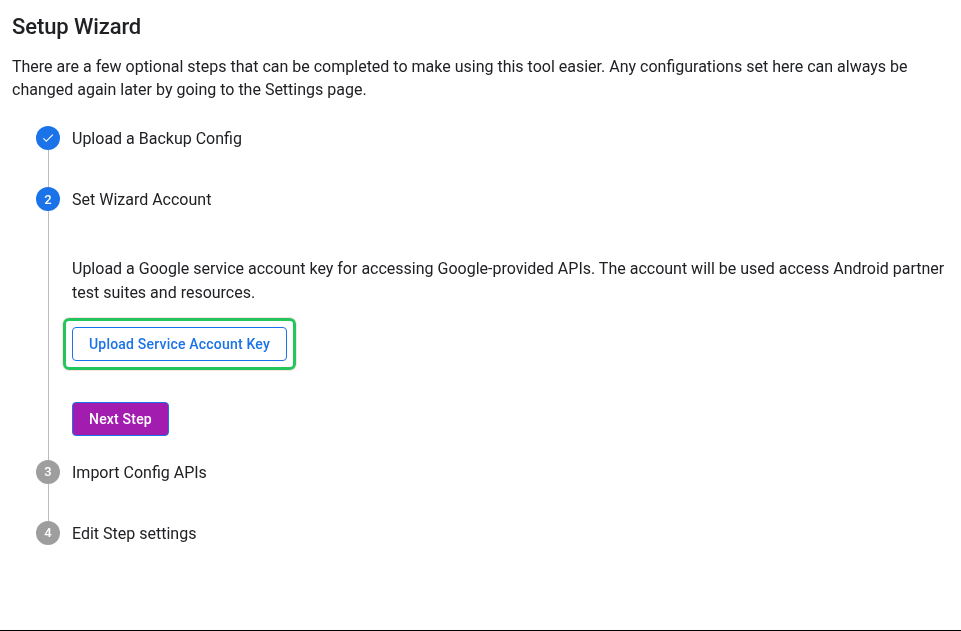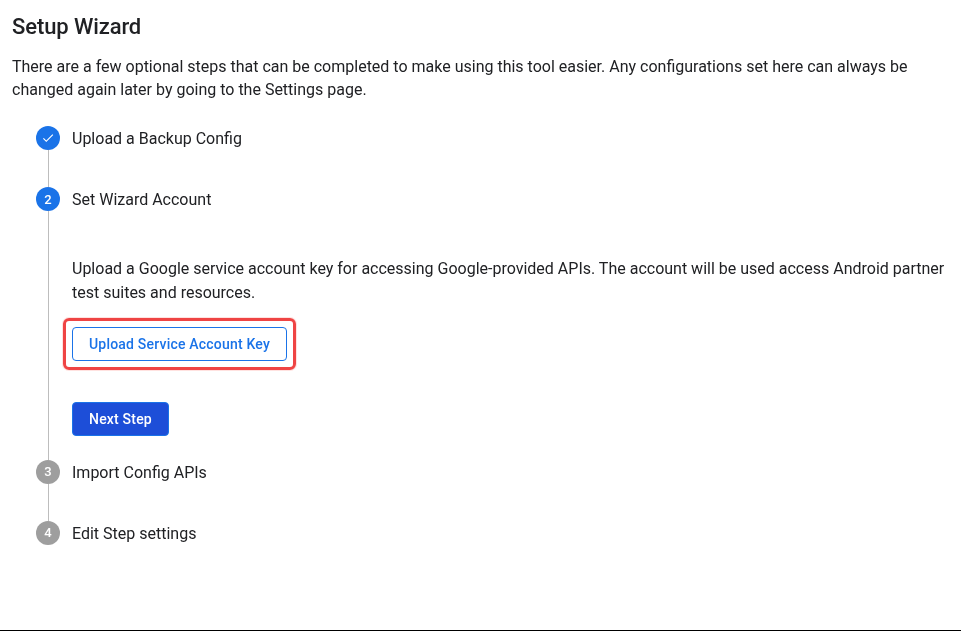--- a/index.html
+++ b/index.html
@@ -93,21 +93,21 @@
       margin-top: 45px;
       font-size: 16px;
       color: #202124;
       line-height: 1.45;
     }
     .step-content p {
       margin-bottom: 14px;
     }
     .highlight-wrap {
       display: inline-block;
-      border: 3px solid #ef4444;
+      border: 3px solid #22c55e;
       border-radius: 6px;
       padding: 6px;
       box-shadow: 0 0 0 1px rgba(255,59,48,0.15);
       margin-bottom: 14px;
       margin-left: -9px;
     }
     .btn {
       display: inline-block;
       font-family: inherit;
       font-size: 14px;
@@ -116,21 +116,21 @@
       border-radius: 4px;
       cursor: pointer;
       letter-spacing: 0.2px;
     }
     .btn-outline {
       background: #fff;
       border: 1px solid #1a73e8;
       color: #1a73e8;
     }
     .btn-primary {
-      background: #1d4ed8;
+      background: #a21caf;
       border: 1px solid #1a73e8;
       color: #fff;
     }
     .btn-row {
       margin-top: 18px;
     }
   </style>
 </head>
 <body>
 

